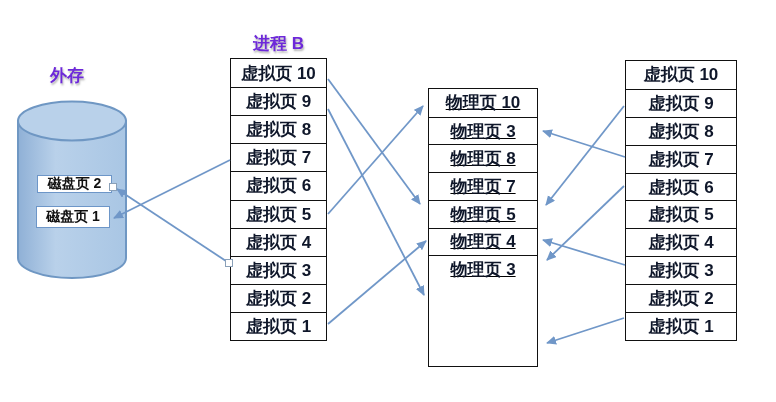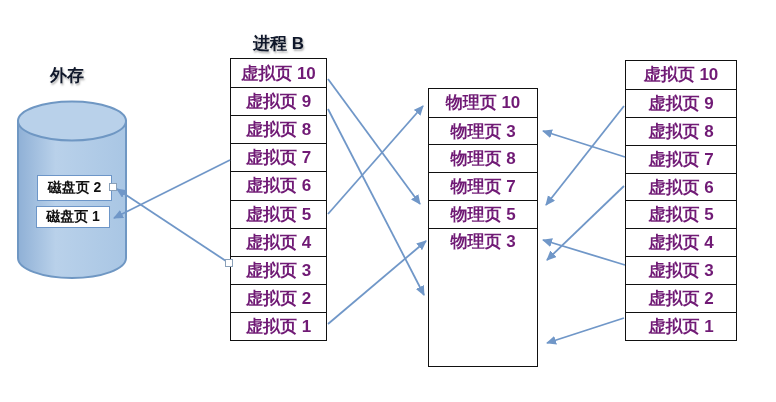--- a/index.html
+++ b/index.html
@@ -4,44 +4,44 @@
 <style>
   html,body{margin:0;padding:0;background:#fff;}
   .stage{
     position:relative;width:776px;height:402px;background:#ffffff;overflow:hidden;
     font-family:"Liberation Sans",sans-serif;
   }
   svg.layer{position:absolute;left:0;top:0;width:776px;height:402px;}
   #shape-layer{z-index:0;}
   #connector-layer{z-index:3;}
   .col-title{
-    position:absolute;z-index:2;text-align:center;color:#0f172a;font-weight:bold;
+    position:absolute;z-index:2;text-align:center;color:#6d28d9;font-weight:bold;
     font-size:17px;line-height:19px;
     text-shadow:1px 2px 2px rgba(120,120,120,0.55);
     white-space:nowrap;
   }
   .ptable{
     position:absolute;z-index:1;background:#ffffff;border:1.4px solid #111111;
     display:grid;box-sizing:border-box;
   }
   .ptable .cell{
     display:flex;align-items:center;justify-content:center;
-    font-size:17px;font-weight:600;color:#701a75;border-top:1px solid #111111;
+    font-size:17px;font-weight:600;color:#0f172a;border-top:1px solid #111111;
     white-space:nowrap;overflow:hidden;
   }
   .ptable .cell:first-child{border-top:none;}
   #table-process-b{left:230px;top:58px;width:97px;height:283px;grid-template-rows:repeat(10,1fr);}
-  #table-physical{left:428px;top:88px;width:110px;height:279px;grid-template-rows:repeat(10,1fr);}
+  #table-physical{left:428px;top:88px;width:110px;height:279px;grid-template-rows:repeat(10,1fr);text-decoration:underline;}
   #table-process-a{left:625px;top:60px;width:112px;height:281px;grid-template-rows:repeat(10,1fr);}
   .disk-box{
     position:absolute;z-index:2;background:#ffffff;border:1.5px solid #6d96c8;
     display:flex;align-items:center;justify-content:center;box-sizing:border-box;
     font-size:14px;font-weight:600;color:#111111;white-space:nowrap;
   }
-  #disk-page-2{left:37px;top:175px;width:75px;height:26px;}
+  #disk-page-2{left:37px;top:175px;width:75px;height:18px;}
   #disk-page-1{left:36px;top:206px;width:74px;height:22px;}
 </style>
 </head>
 <body>
 
 <div class="stage">
 
   <svg id="shape-layer" class="layer">
     <defs>
       <linearGradient id="cyl-grad" x1="0" y1="0" x2="1" y2="0">
@@ -71,20 +71,21 @@
       <div class="cell">虚拟页 3</div>
       <div class="cell">虚拟页 2</div>
       <div class="cell">虚拟页 1</div>
     </div>
   <div class="ptable" id="table-physical">
       <div class="cell">物理页 10</div>
       <div class="cell">物理页 3</div>
       <div class="cell">物理页 8</div>
       <div class="cell">物理页 7</div>
       <div class="cell">物理页 5</div>
+      <div class="cell">物理页 4</div>
       <div class="cell">物理页 3</div>
     </div>
   <div class="ptable" id="table-process-a">
       <div class="cell">虚拟页 10</div>
       <div class="cell">虚拟页 9</div>
       <div class="cell">虚拟页 8</div>
       <div class="cell">虚拟页 7</div>
       <div class="cell">虚拟页 6</div>
       <div class="cell">虚拟页 5</div>
       <div class="cell">虚拟页 4</div>

